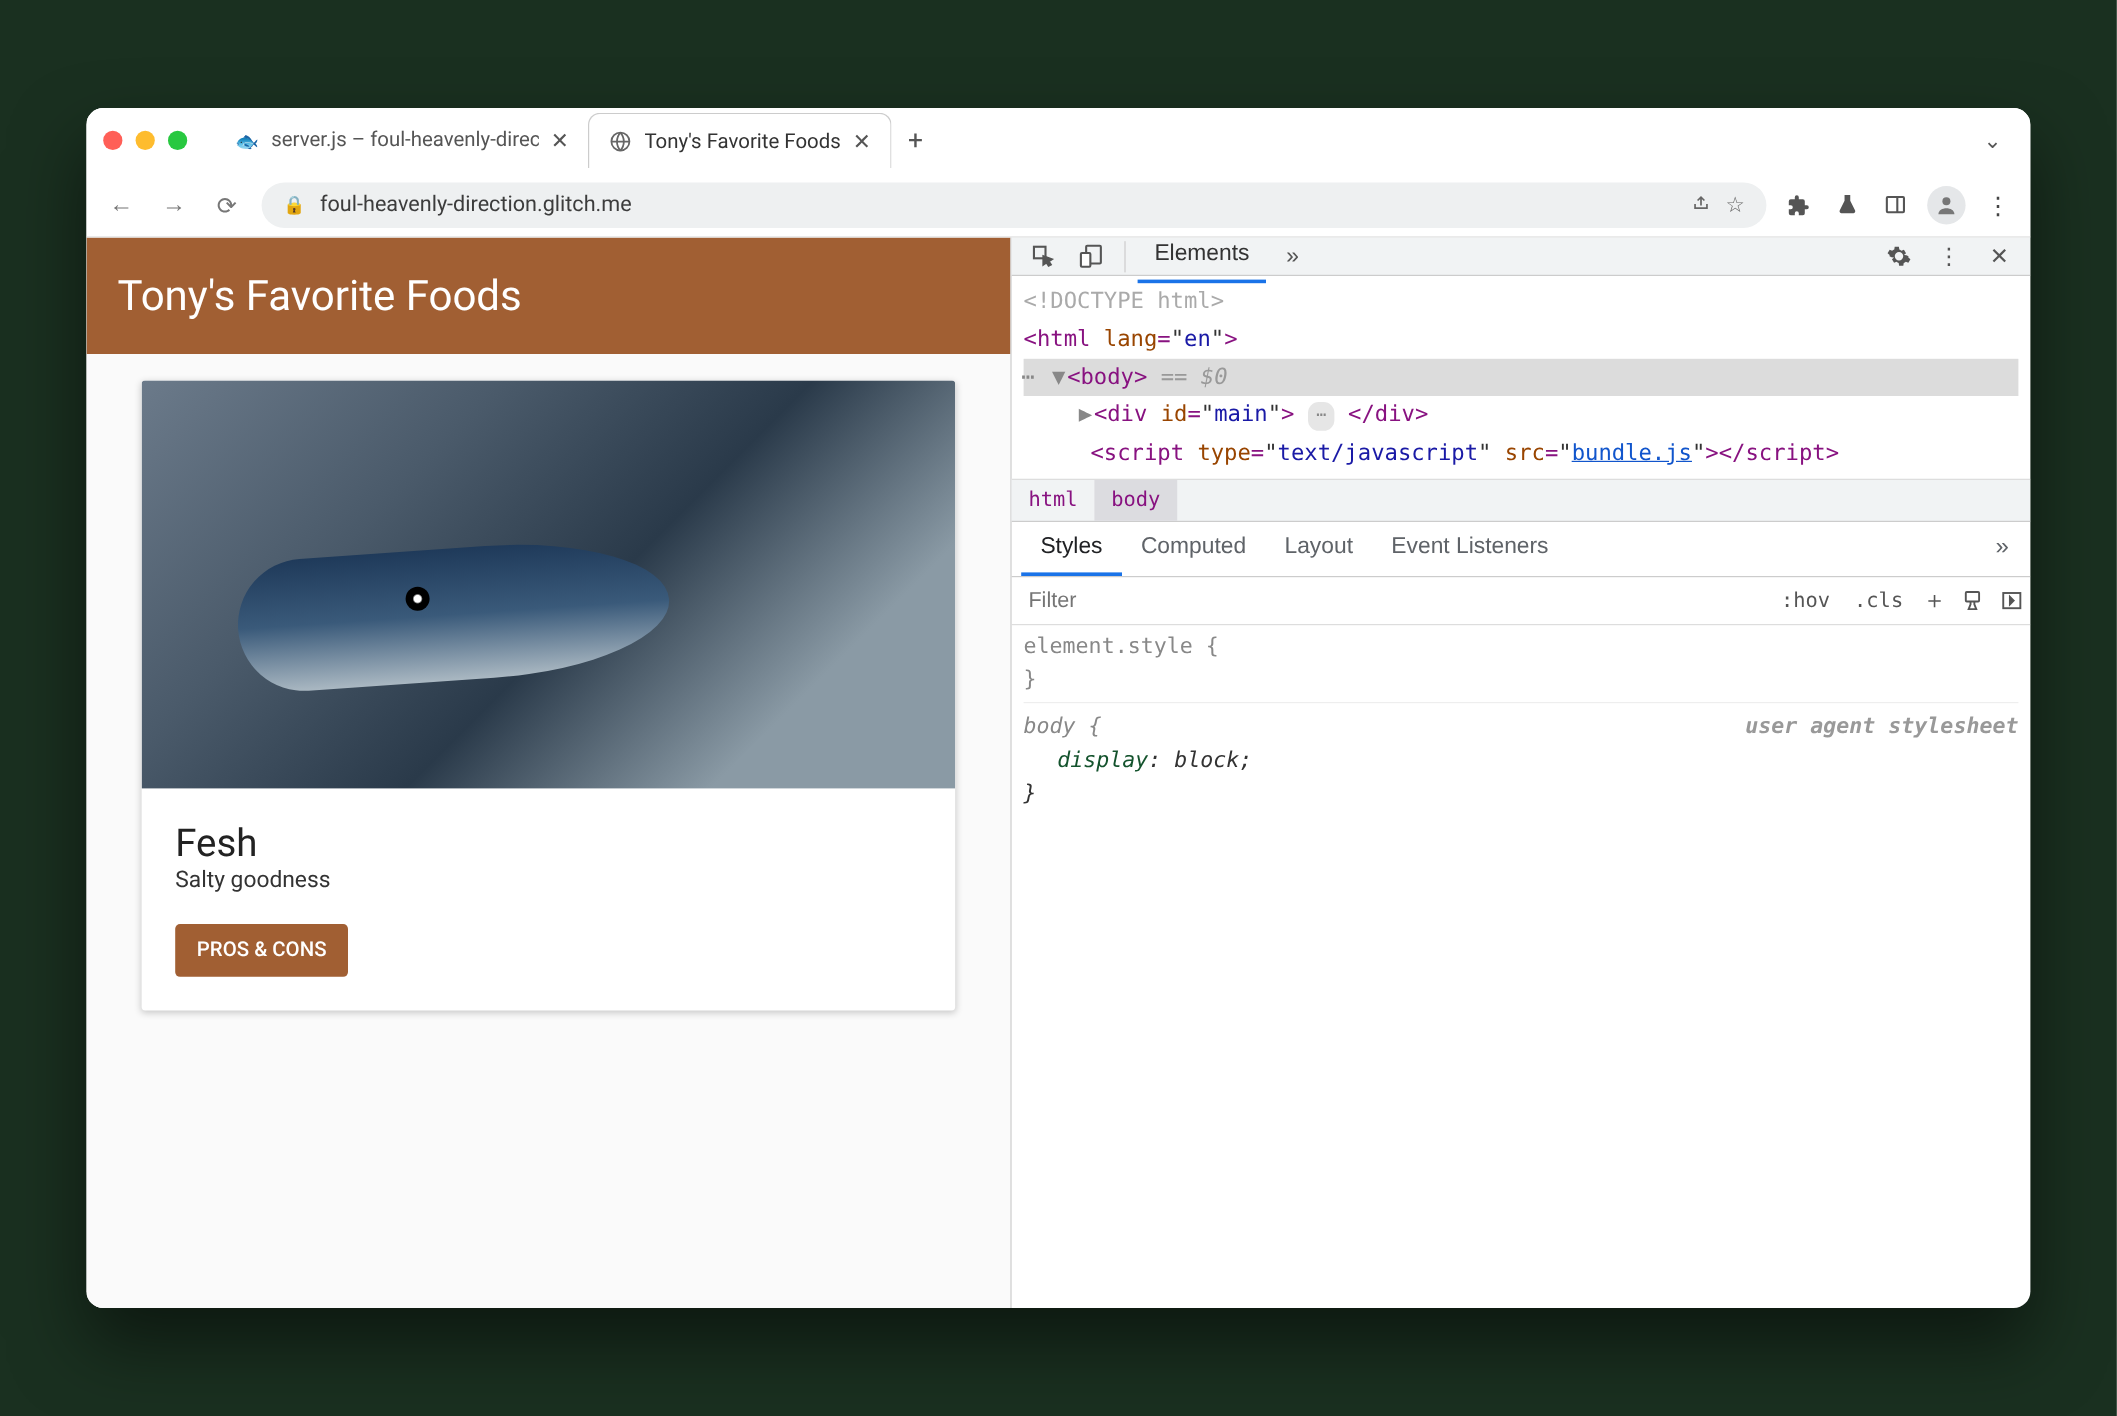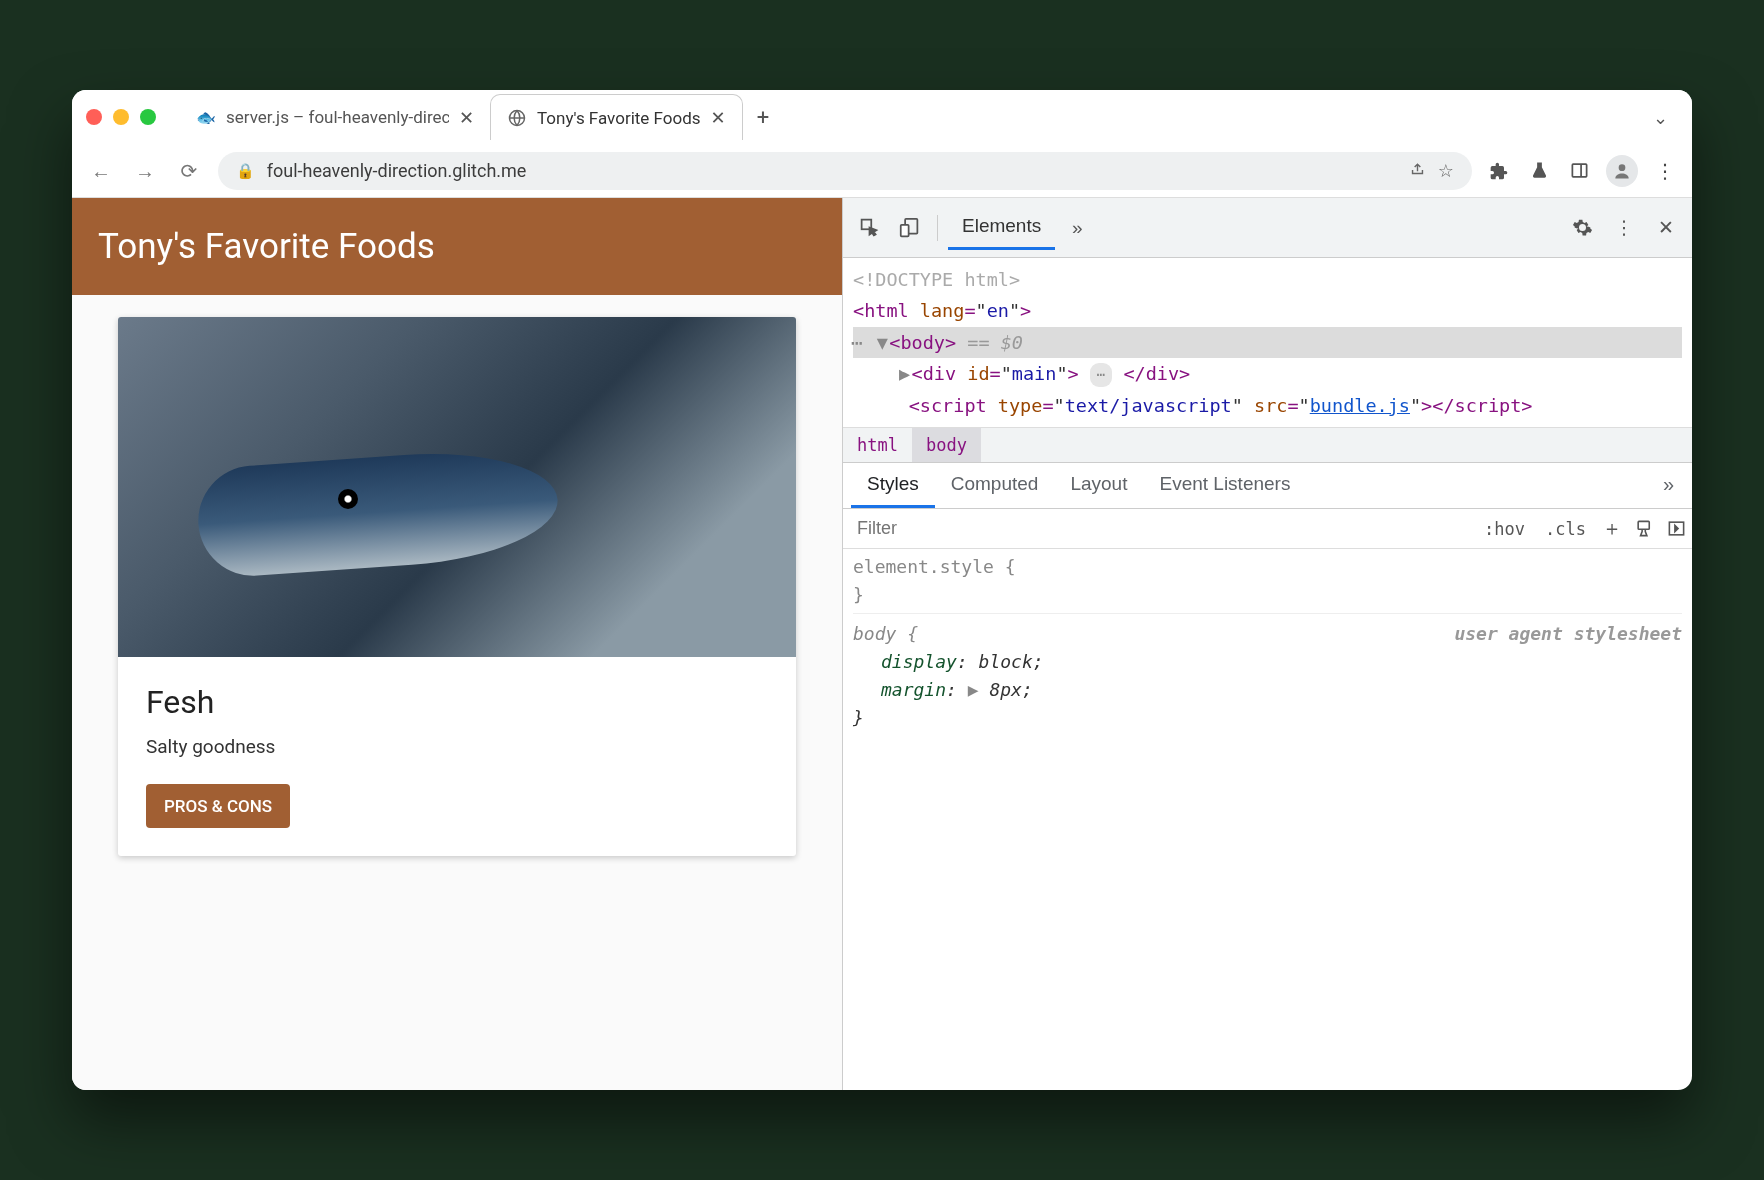--- a/index.html
+++ b/index.html
@@ -116,21 +116,21 @@
 .fish-body {
   position: absolute;
   width: 360px; height: 110px;
   background: linear-gradient(180deg, #1f3a5a 0%, #3a5a7a 50%, #aab8c2 100%);
   border-radius: 55px 150px 150px 55px / 55px 55px 55px 55px;
   left: 80px; top: 140px;
   transform: rotate(-4deg);
 }
 .fish-eye { position:absolute; width:20px; height:20px; border-radius:50%; background:radial-gradient(circle,#fff 20%, #000 30%); left: 220px; top:172px; }
 .card-body { padding: 26px 28px 28px; }
-.card-title { font-size: 32px; font-weight: 400; color: #222; margin-bottom: 14px; font-family: Roboto, sans-serif; }
+.card-title { font-size: 32px; font-weight: 400; color: #222; font-family: Roboto, sans-serif; }
 .card-desc { font-size: 19px; color: #333; margin-bottom: 26px; }
 .card-btn {
   background: #a15f33;
   color: #fff;
   border: none;
   padding: 12px 18px;
   font-size: 17px;
   font-weight: 500;
   border-radius: 4px;
   font-family: Roboto, sans-serif;
@@ -141,21 +141,21 @@
   flex: 1;
   display: flex;
   flex-direction: column;
   border-left: 1px solid #ccc;
   font-family: sans-serif;
   color: #333;
 }
 .dt-header {
   display: flex;
   align-items: center;
-  height: 60px;
+  height: 32px;
   border-bottom: 1px solid #ccc;
   padding: 0 8px;
   gap: 4px;
   background: #f1f3f4;
 }
 .dt-hbtn { width: 36px; height: 36px; display:flex; align-items:center; justify-content:center; color:#555; font-size:19px; }
 .dt-sep { width:1px; height: 26px; background: #ccc; margin: 0 6px; }
 .dt-tab { padding: 10px 14px; font-size: 19px; color:#333; }
 .dt-tab.active { color:#333; border-bottom: 3px solid #1a73e8; }
 .dt-right { margin-left: auto; display:flex; gap:6px; }
@@ -373,19 +373,18 @@
         </div>
       </div>
 
       <div class="styles-body">
         <div class="rule-head"><span style="color:#888">element.style {</span></div>
         <div style="color:#888">}</div>
         <div class="border-tb">
           <span class="ua-label">user agent stylesheet</span>
           <div class="rule-head ua">body {</div>
           <div class="rule-line"><span class="p-prop">display</span><span style="font-style:italic">: </span><span class="p-val">block</span><span style="font-style:italic">;</span></div>
-          <div class="rule-line"><span class="p-prop">margin</span><span style="font-style:italic">: </span><span style="color:#888">▶ </span><span class="p-val">8px</span><span style="font-style:italic">;</span></div>
           <div style="font-style:italic">}</div>
         </div>
       </div>
     </div>
   </div>
 </div>
 
 </body></html>

